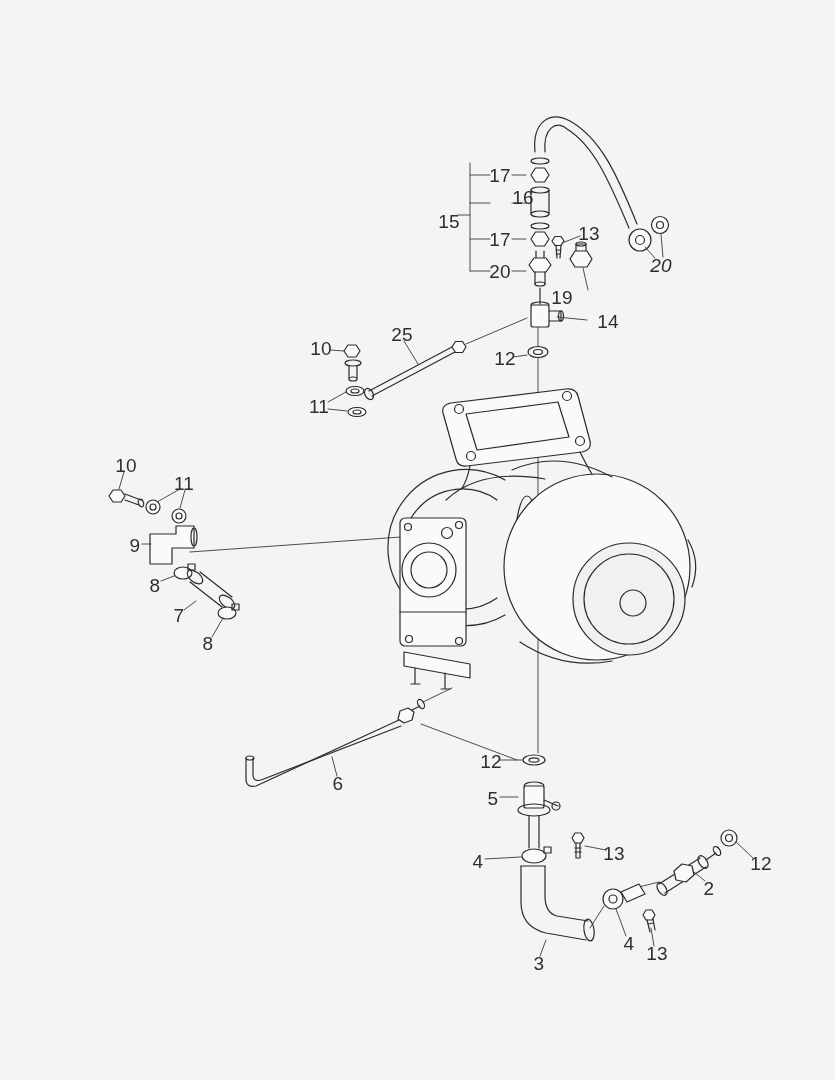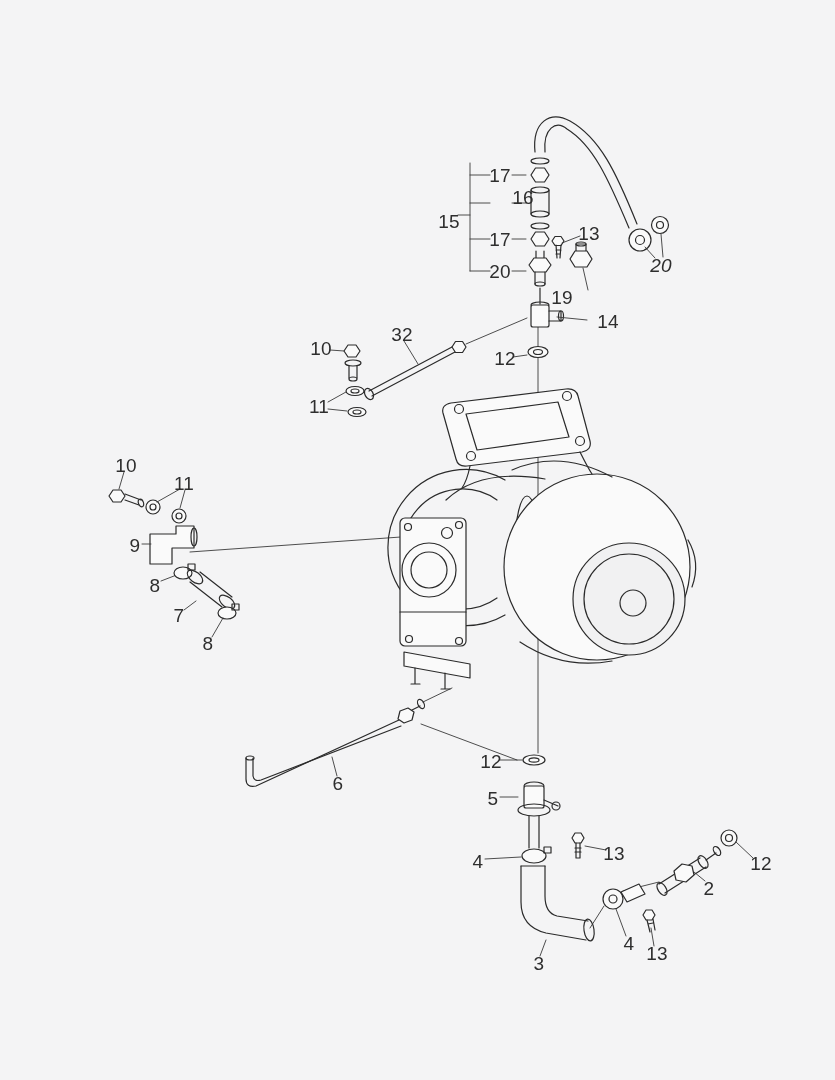--- a/index.html
+++ b/index.html
@@ -250,21 +250,21 @@
   <div>
       <div class="callout" style="left: 500px; top: 175px;">17</div>
       <div class="callout" style="left: 500px; top: 197px; margin-left: 23px;">16</div>
       <div class="callout" style="left: 449px; top: 221px;">15</div>
       <div class="callout" style="left: 500px; top: 239px;">17</div>
       <div class="callout" style="left: 589px; top: 233px;">13</div>
       <div class="callout" style="left: 661px; top: 265px; font-style: italic;">20</div>
       <div class="callout" style="left: 500px; top: 271px;">20</div>
       <div class="callout" style="left: 562px; top: 297px;">19</div>
       <div class="callout" style="left: 596px; top: 321px; margin-left: 12px;">14</div>
-      <div class="callout" style="left: 402px; top: 334px;">32</div>
+      <div class="callout" style="left: 402px; top: 334px;">25</div>
       <div class="callout" style="left: 321px; top: 348px;">10</div>
       <div class="callout" style="left: 505px; top: 358px;">12</div>
       <div class="callout" style="left: 319px; top: 406px;">11</div>
       <div class="callout" style="left: 126px; top: 465px;">10</div>
       <div class="callout" style="left: 184px; top: 483px;">11</div>
       <div class="callout" style="left: 135px; top: 545px;">9</div>
       <div class="callout" style="left: 155px; top: 585px;">8</div>
       <div class="callout" style="left: 179px; top: 615px;">7</div>
       <div class="callout" style="left: 208px; top: 643px;">8</div>
       <div class="callout" style="left: 491px; top: 761px;">12</div>

